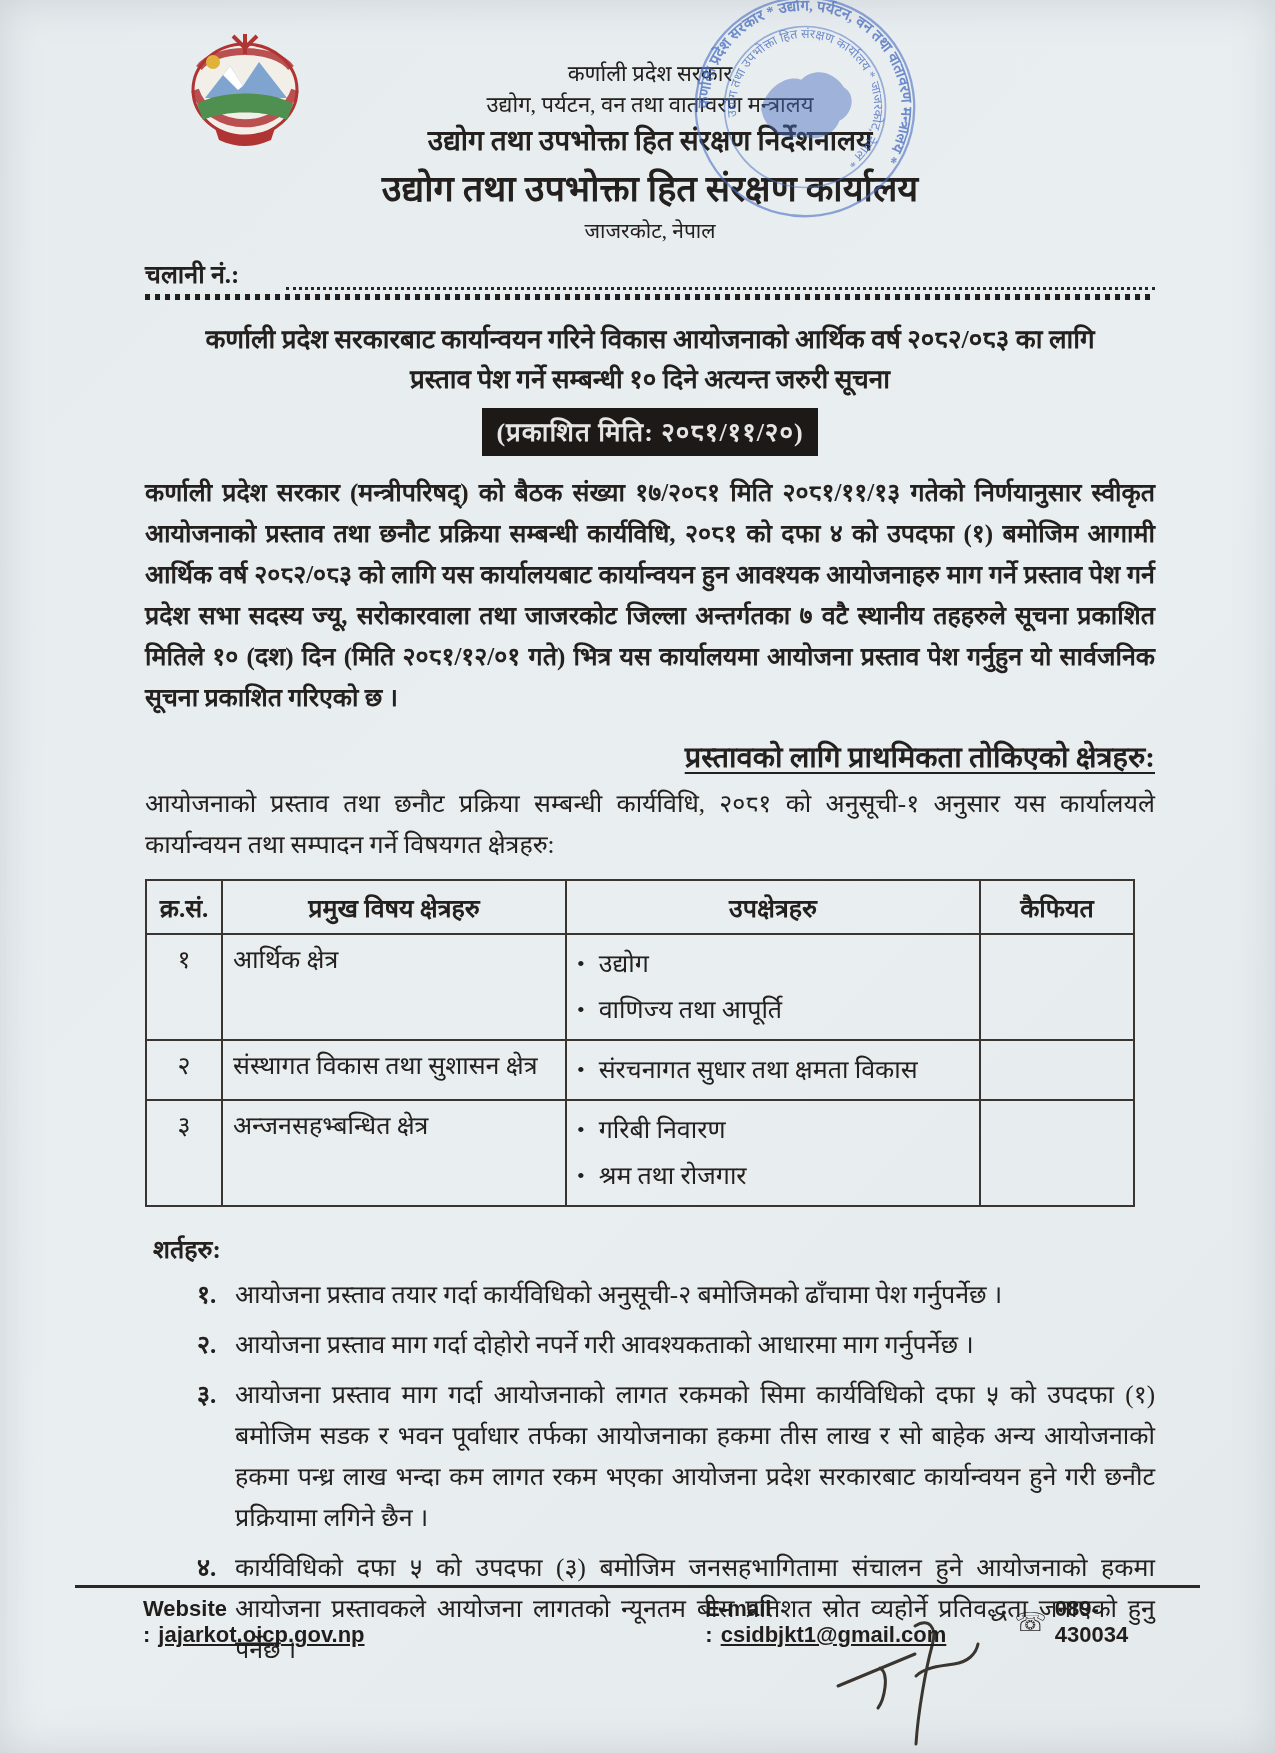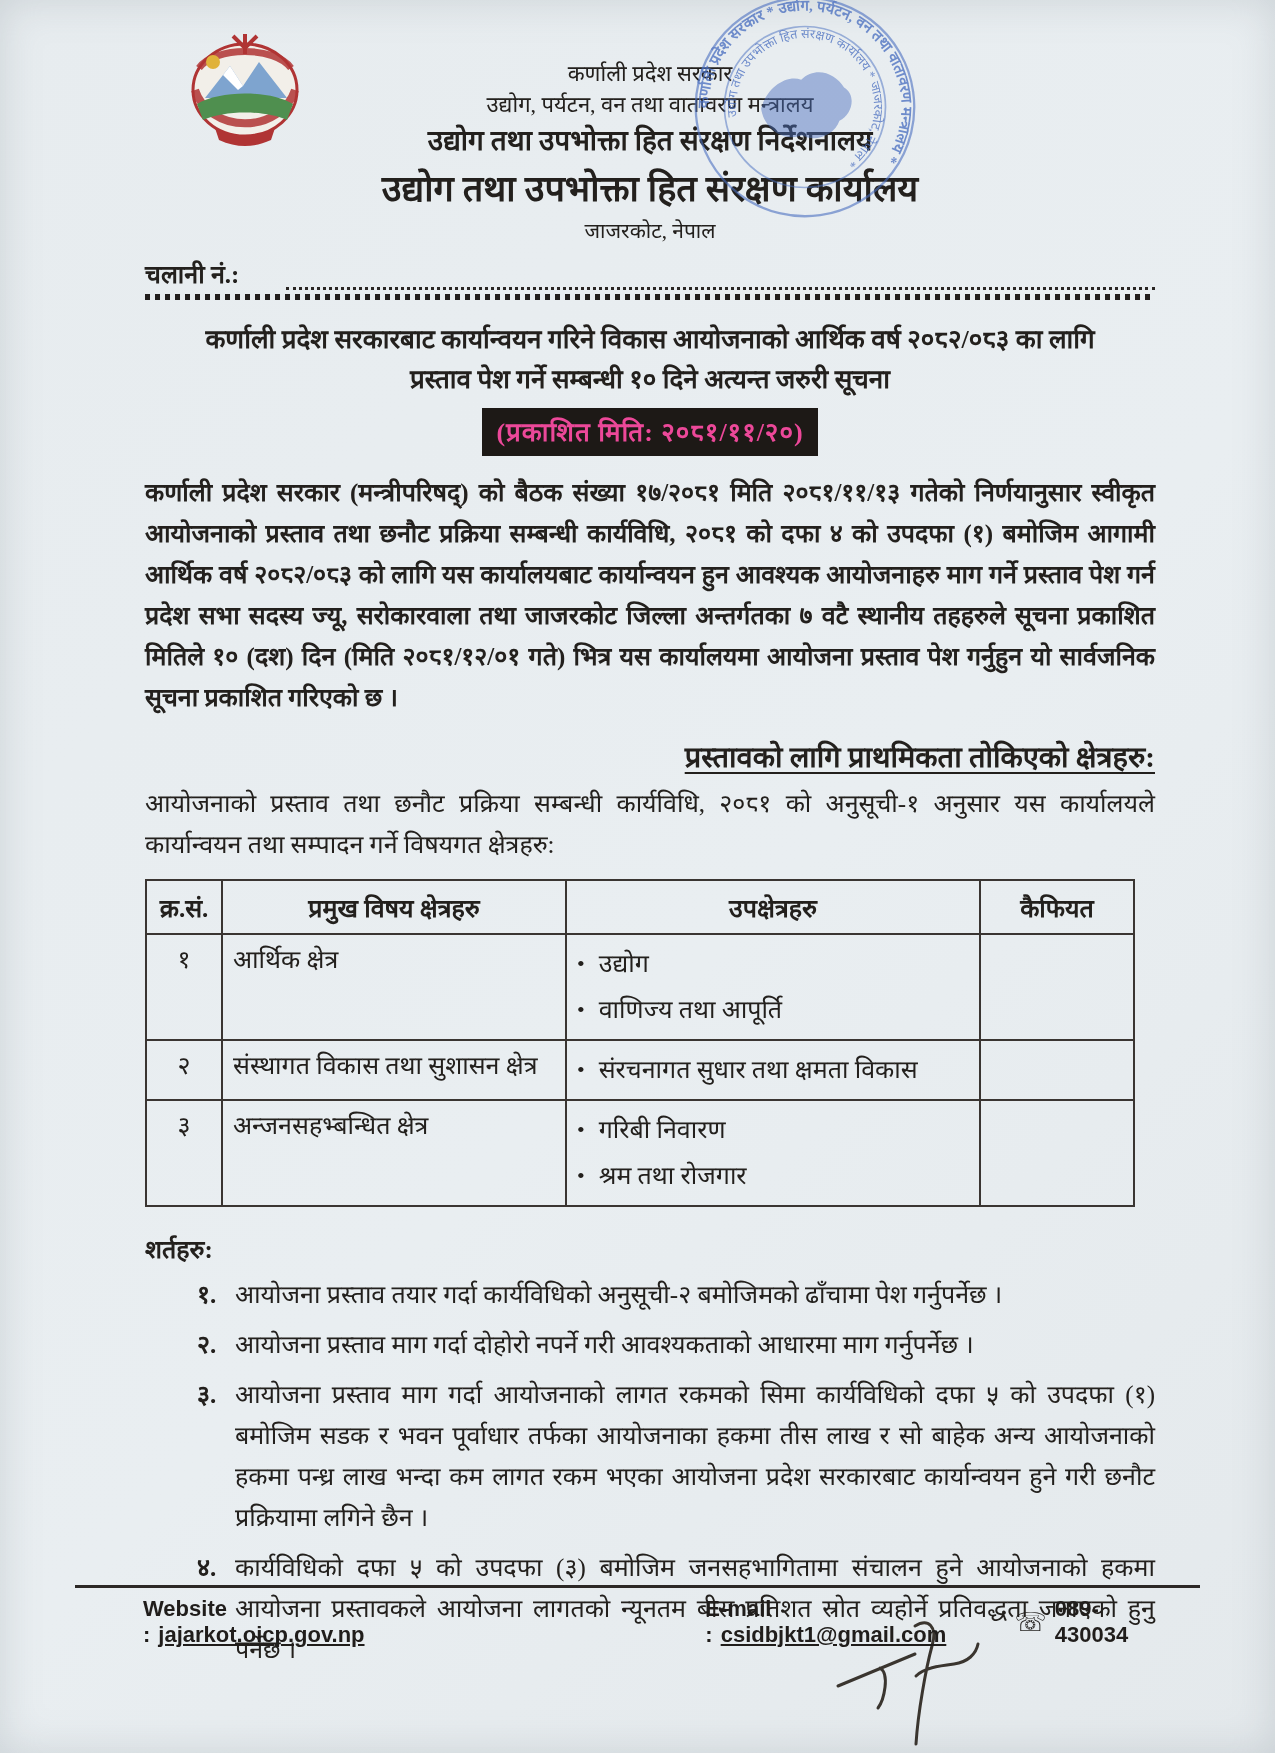--- a/index.html
+++ b/index.html
@@ -30,42 +30,42 @@
   
   .ref-row{display:flex;justify-content:space-between;margin-top:14px;font-size:25px;font-weight:bold;}
   .chalani-row{display:flex;align-items:flex-end;margin-top:10px;font-size:25px;font-weight:bold;gap:39px;}
   .chalani-fill{flex:1;border-bottom:3px dotted #2a2624;margin-left:8px;height:26px;}
   .dot-rule{margin-top:4px;height:6px;
     background:repeating-linear-gradient(90deg,#221e1c 0 5px,transparent 5px 10px);}
 
   
   .title{margin-top:20px;text-align:center;font-weight:bold;font-size:26px;line-height:40px;}
   .pub-wrap{text-align:center;margin-top:8px;}
-  .pub-date{display:inline-block;background:#1d1916;color:#ec4899;font-weight:bold;
+  .pub-date{display:inline-block;background:#1d1916;color:#e5e5e5;font-weight:bold;
     font-size:26px;padding:5px 14px 7px;letter-spacing:1px;}
 
   
   .para{margin-top:16px;font-size:25px;line-height:41px;text-align:justify;font-weight:bold;}
   .section-head{margin-top:18px;font-size:29px;font-weight:bold;text-decoration:underline;text-underline-offset:5px;text-align:right;}
   .intro{margin-top:8px;font-size:25px;line-height:41px;text-align:justify;}
 
   
   table.sectors{width:990px;margin-top:14px;border-collapse:collapse;font-size:25px;}
   table.sectors th,table.sectors td{border:2px solid #3a3532;padding:6px 10px;vertical-align:top;}
   table.sectors th{font-weight:bold;text-align:center;padding:9px 6px;}
   .col-sn{width:62px;text-align:center;}
   .col-sector{width:330px;}
   .col-sub{width:400px;}
   .col-remark{width:140px;}
   td.cell-sn{text-align:center;}
   .bullet-line{display:flex;gap:14px;line-height:46px;}
   .bullet-line::before{content:"•";font-size:22px;}
 
   
-  .terms-head{margin-top:24px;font-size:25px;font-weight:bold;}
+  .terms-head{margin-top:24px;font-size:25px;font-weight:bold;margin-left:8px;}
   .term{display:flex;margin-top:9px;padding-left:52px;font-size:25px;line-height:41px;}
   .term-num{width:38px;flex:0 0 38px;font-weight:bold;}
   .term-text{flex:1;text-align:justify;}
 
   
   .sig-block{position:relative;margin-top:6px;height:190px;}
   .sig-inner{position:absolute;right:135px;top:0;text-align:center;width:300px;}
   .sig-scrawl{position:absolute;right:30px;top:-60px;width:170px;height:150px;}
 
   

